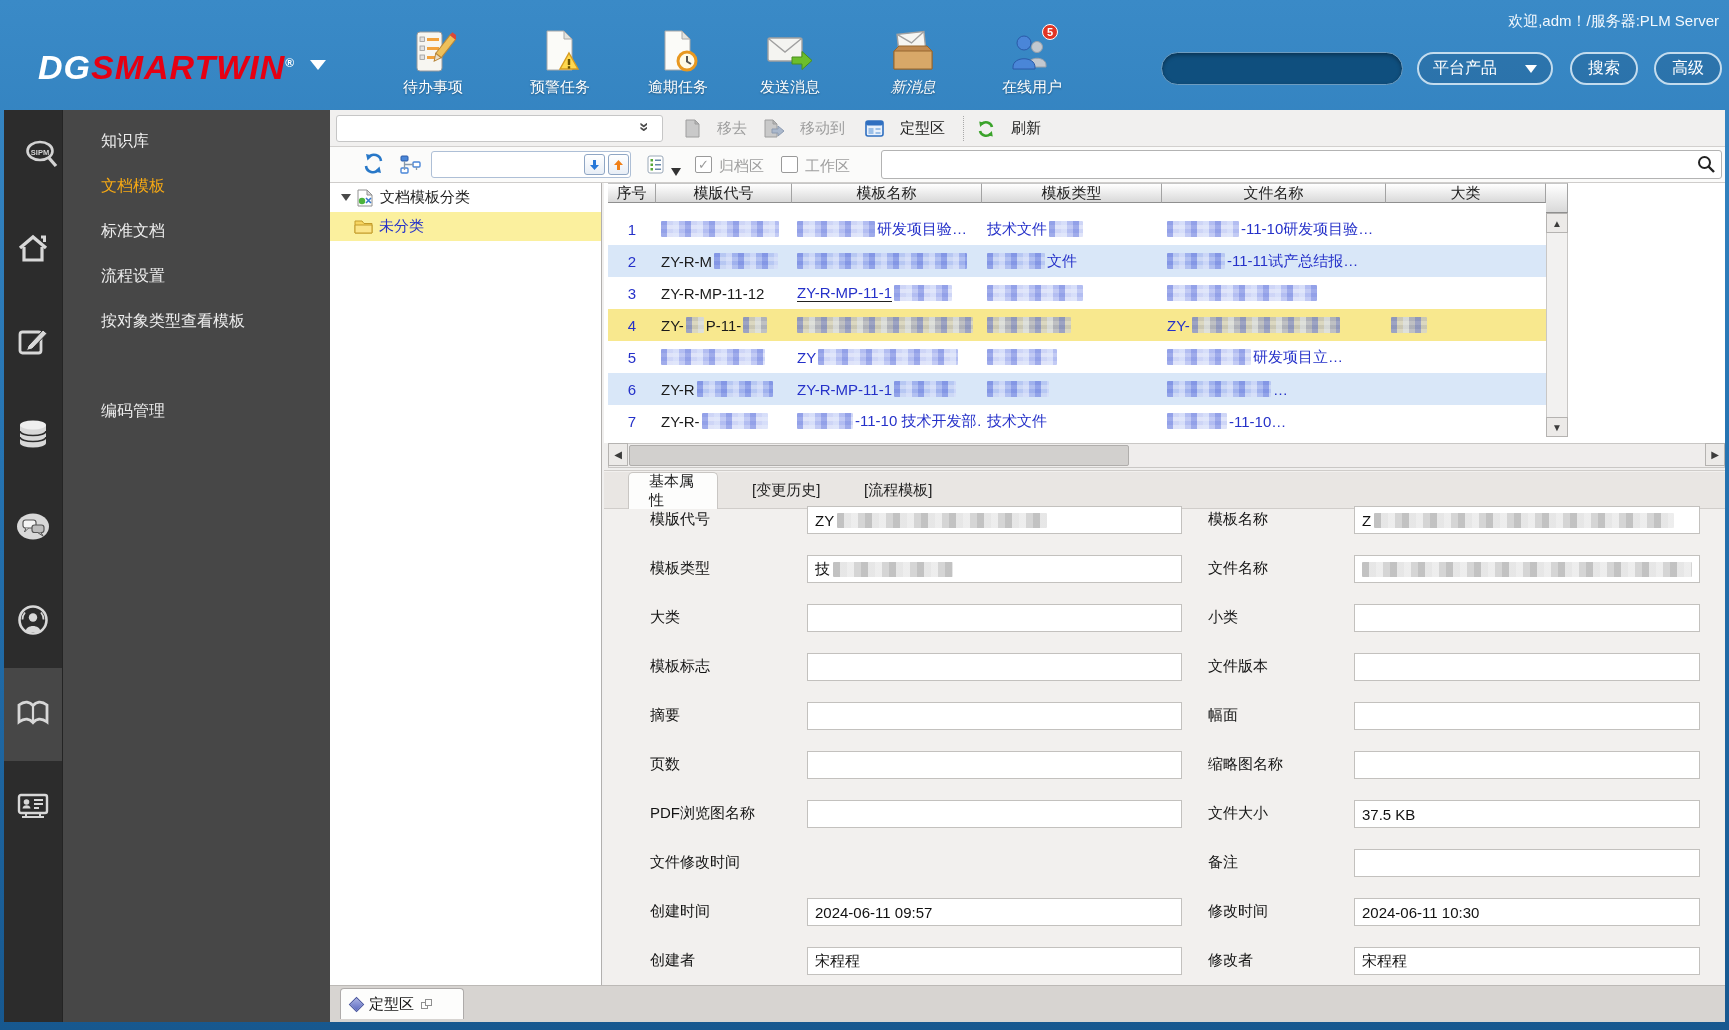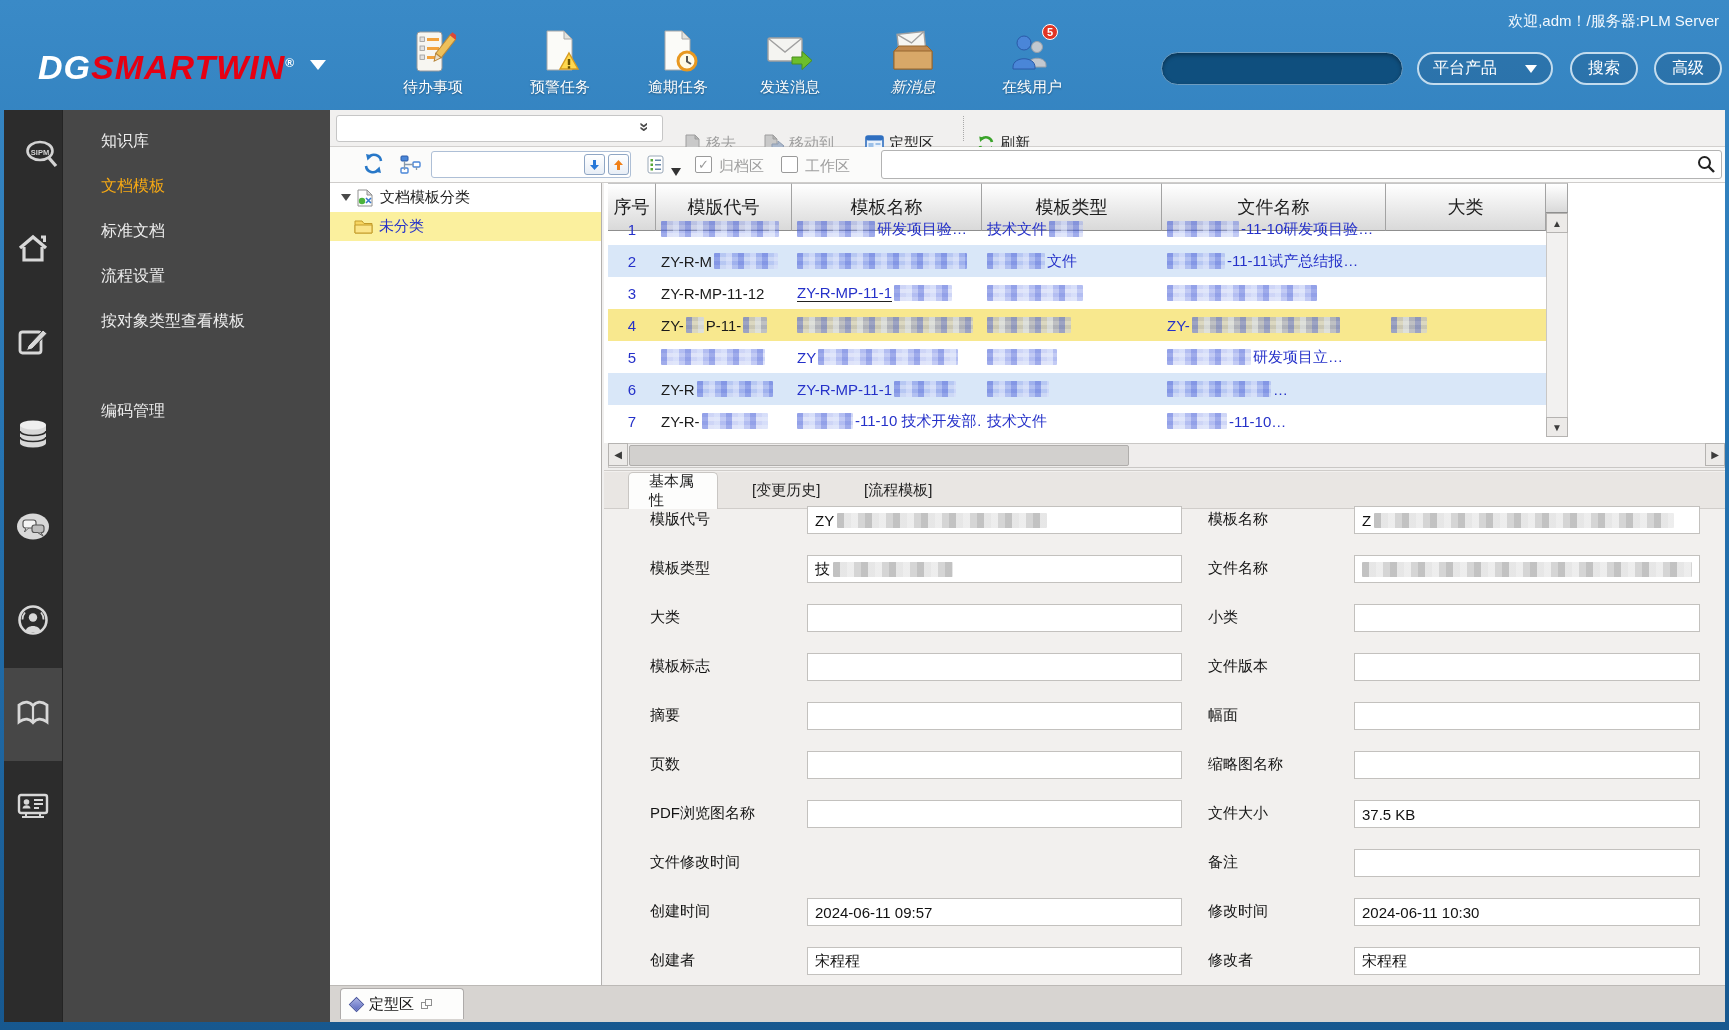--- a/index.html
+++ b/index.html
@@ -33,41 +33,41 @@
   #menu{left:62px;top:110px;width:268px;height:912px;background:#474747;border-left:1px solid #242424;}
   .mitem{position:absolute;left:0;width:268px;height:38px;line-height:38px;padding-left:38px;color:#ededed;font-size:16px;cursor:pointer;}
   .mitem.active{color:#f5a814;}
 
   
   #content-bg{left:330px;top:110px;width:1395px;height:912px;background:#f0efee;}
   #toolbar1{left:330px;top:110px;width:1395px;height:37px;background:#f1f0ef;border-bottom:1px solid #d2d0ce;}
   #toolbar2{left:330px;top:147px;width:1395px;height:36px;background:#fbfbfa;border-bottom:1px solid #cfcdcb;}
   #combo1{left:336px;top:115px;width:327px;height:27px;background:#fff;border:1px solid #c6c6c6;border-radius:3px;}
   #collapse{left:638px;top:117px;font-size:17px;font-weight:bold;color:#4a4a4a;transform:rotate(-90deg);cursor:pointer;}
-  .tbtn{position:absolute;top:130px;height:27px;display:flex;align-items:center;gap:5px;font-size:15px;cursor:pointer;color:#222;justify-content:flex-end;}
+  .tbtn{position:absolute;top:115px;height:27px;display:flex;align-items:center;gap:16px;font-size:15px;cursor:pointer;color:#222;justify-content:flex-end;}
   .tbtn.disabled{color:#9d9d9d;cursor:default;}
   .dotsep{position:absolute;top:116px;width:0;height:25px;border-left:1px dotted #a8a8a8;}
   .t2icon{position:absolute;top:153px;cursor:pointer;}
   #qinput{left:431px;top:151px;width:200px;height:27px;background:#fff;border:1px solid #aebfd6;border-radius:3px;}
   .spinbtn{position:absolute;top:154px;width:21px;height:21px;border:1px solid #8fa6c4;border-radius:3px;background:linear-gradient(#fff,#e8eef6);display:flex;align-items:center;justify-content:center;cursor:pointer;font-size:11px;}
   .chk{position:absolute;top:156px;width:17px;height:17px;background:#fff;border:1px solid #9a9a9a;border-radius:2px;text-align:center;line-height:15px;font-size:13px;color:#9a9a9a;cursor:pointer;}
   .chklabel{position:absolute;top:157px;font-size:15px;color:#9f9f9f;}
   #bigsearch{left:881px;top:150px;width:841px;height:29px;background:#fff;border:1px solid #b3b3b3;border-radius:3px;padding:0 30px 0 8px;font-size:15px;outline:none;}
   #mag{left:1697px;top:155px;cursor:pointer;}
 
   
   #tree{left:330px;top:183px;width:272px;height:802px;background:#fff;border-right:1px solid #b2b0ae;}
   .trow{height:29px;display:flex;align-items:center;font-size:15px;cursor:pointer;}
   #tree-root-row{padding-left:6px;color:#1c1c1c;}
   #tree-child-row{background:#fbf09e;color:#2531c9;padding-left:24px;}
   .tri{width:0;height:0;border-left:5px solid transparent;border-right:5px solid transparent;border-top:7px solid #4a4a4a;margin:0 5px;}
 
   
   #thead{left:608px;top:183px;height:30px;display:flex;}
-  .hcell{height:48px;background:linear-gradient(#ffffff,#d9d9d9);border-right:1px solid #a3a3a3;border-bottom:1px solid #8f8f8f;border-top:1px solid #c6c6c6;font-size:18px;color:#1d1d1d;display:flex;align-items:center;justify-content:center;}
+  .hcell{height:20px;background:linear-gradient(#ffffff,#d9d9d9);border-right:1px solid #a3a3a3;border-bottom:1px solid #8f8f8f;border-top:1px solid #c6c6c6;font-size:15px;color:#1d1d1d;display:flex;align-items:center;justify-content:center;}
   #rows{left:608px;top:213px;width:938px;}
   .drow{display:flex;height:32px;cursor:pointer;}
   .drow.alt{background:#d9e7f8;}
   .drow.sel{background:#f8e88e;}
   .dcell{display:flex;align-items:center;gap:2px;padding:0 5px;font-size:15px;color:#2531c9;overflow:hidden;white-space:nowrap;}
   .dcell.codec{color:#1b1b1b;}
   .dcell.numc{justify-content:center;color:#2531c9;}
   .pxb{height:16px;border-radius:1px;flex:0 0 auto;
     background-image:repeating-linear-gradient(90deg,rgba(64,88,214,.50) 0 6px,rgba(142,158,236,.28) 6px 12px,rgba(204,214,248,.60) 12px 18px,rgba(96,118,228,.38) 18px 24px),
     repeating-linear-gradient(0deg,rgba(255,255,255,.30) 0 4px,rgba(120,140,230,.18) 4px 8px);}

